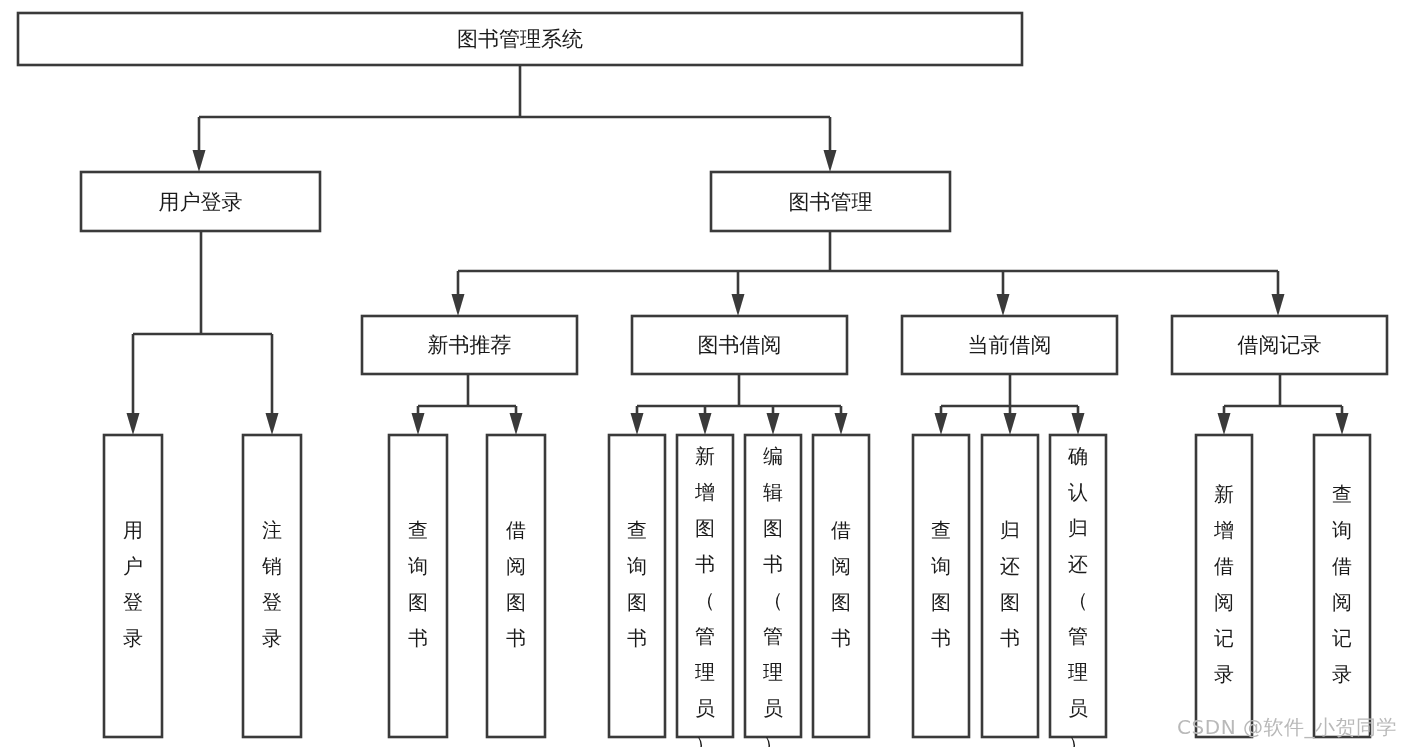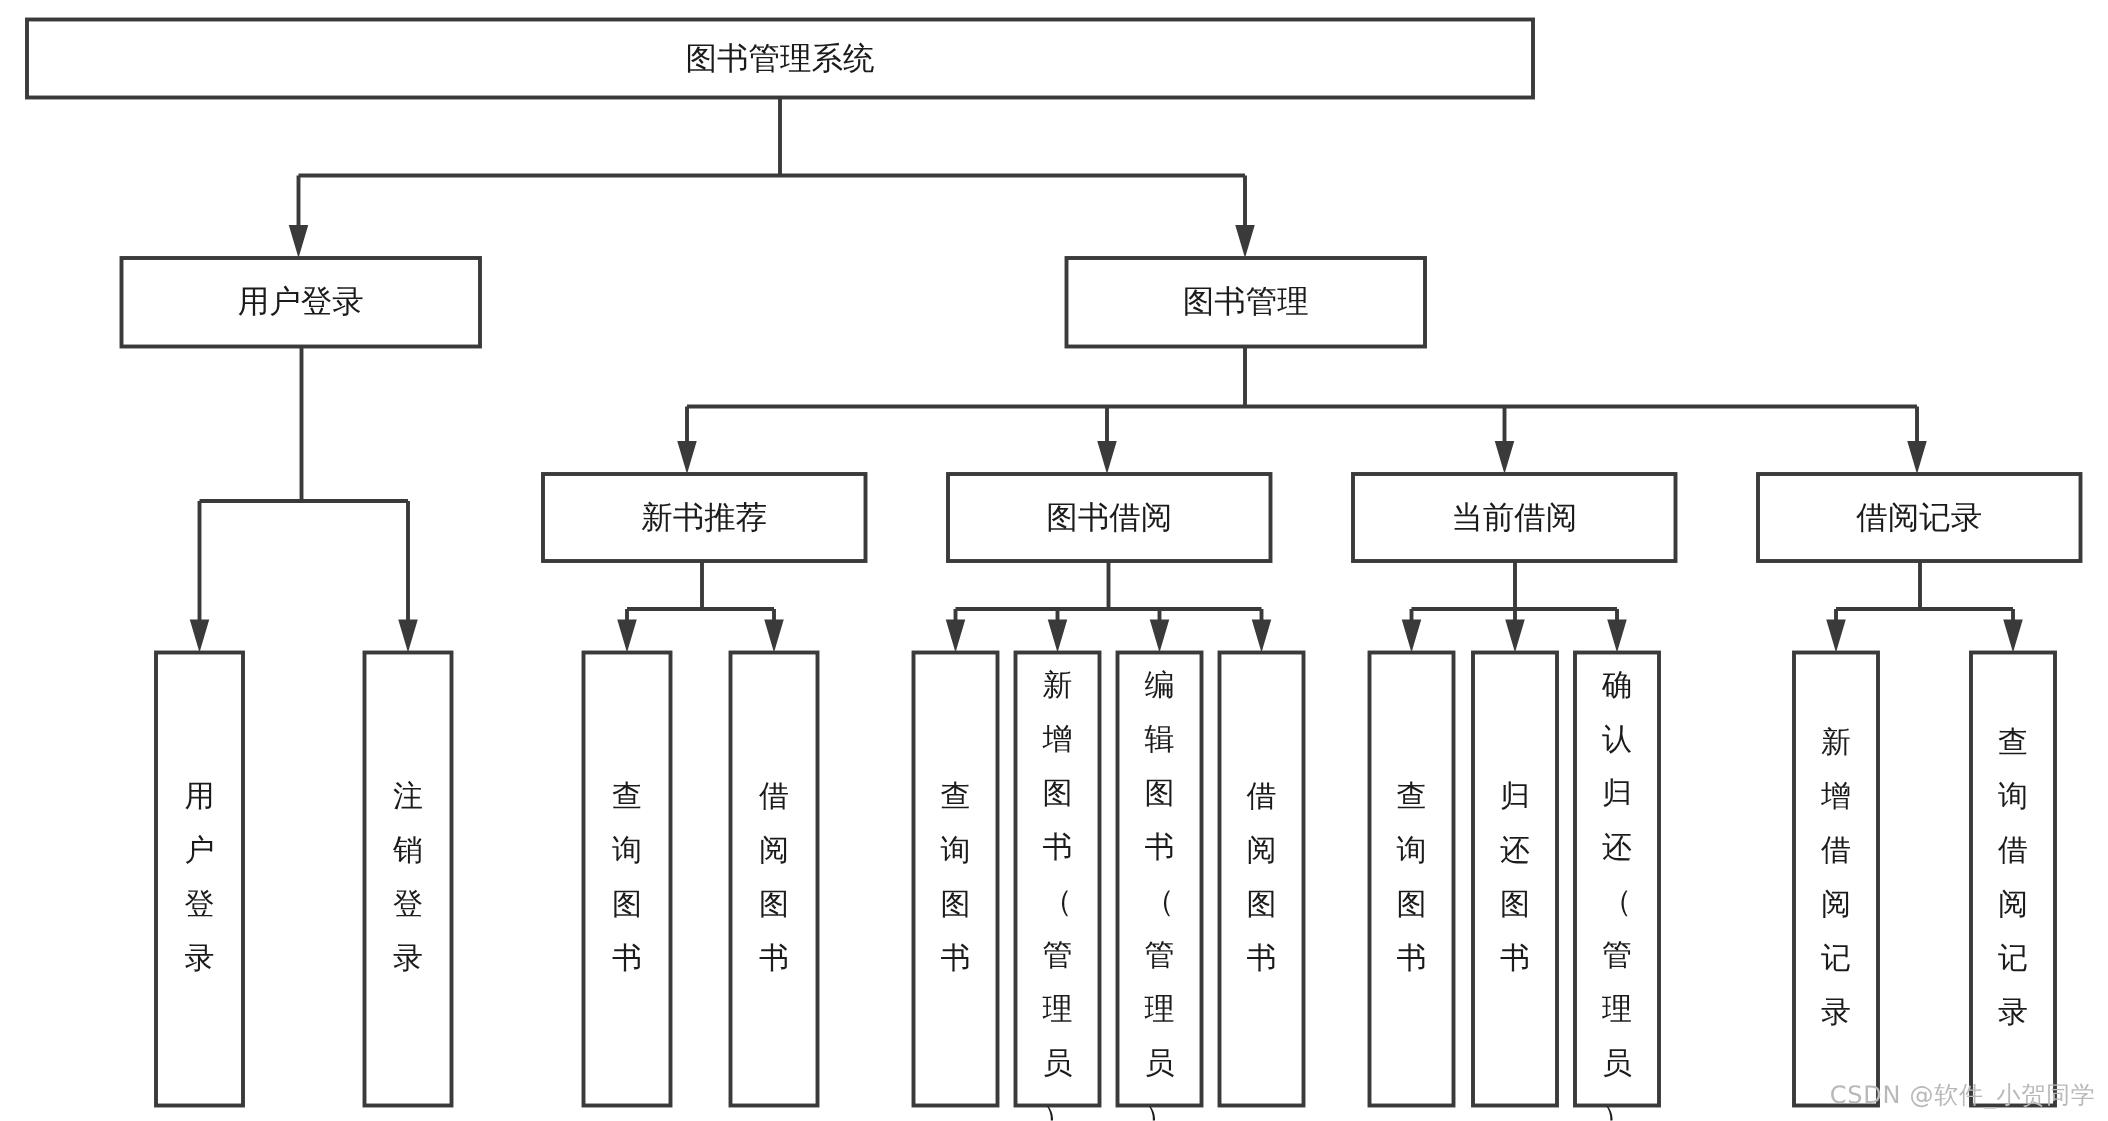--- a/index.html
+++ b/index.html
@@ -54,21 +54,21 @@
   }
   .arrow-head {
     fill: #3a3a3a;
     stroke: none;
   }
   .watermark {
     position: absolute;
     right: 8px;
     bottom: 6px;
     font-family: "DejaVu Sans", "Liberation Sans", sans-serif;
-    font-size: 16px;
+    font-size: 20px;
     color: #b9b9b9;
     letter-spacing: 0.5px;
     white-space: nowrap;
     pointer-events: none;
   }
 </style>
 </head>
 <body>
 
 <div id="diagram-root">

